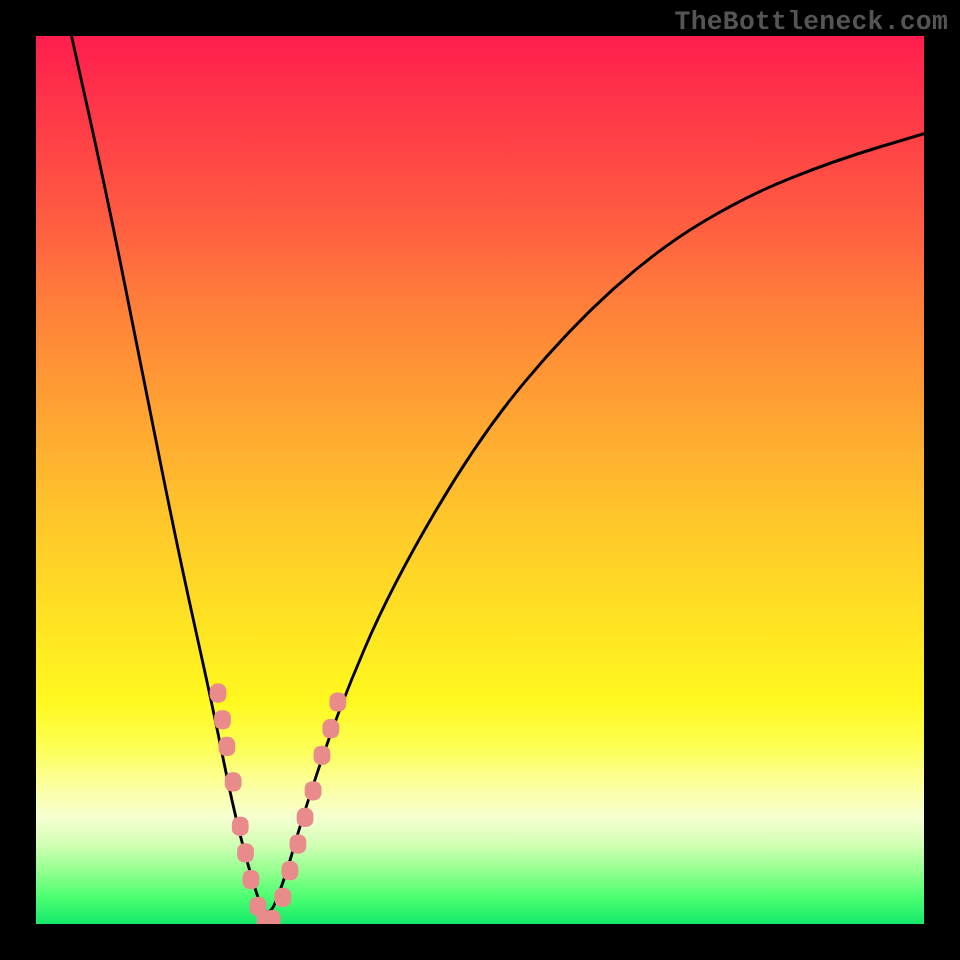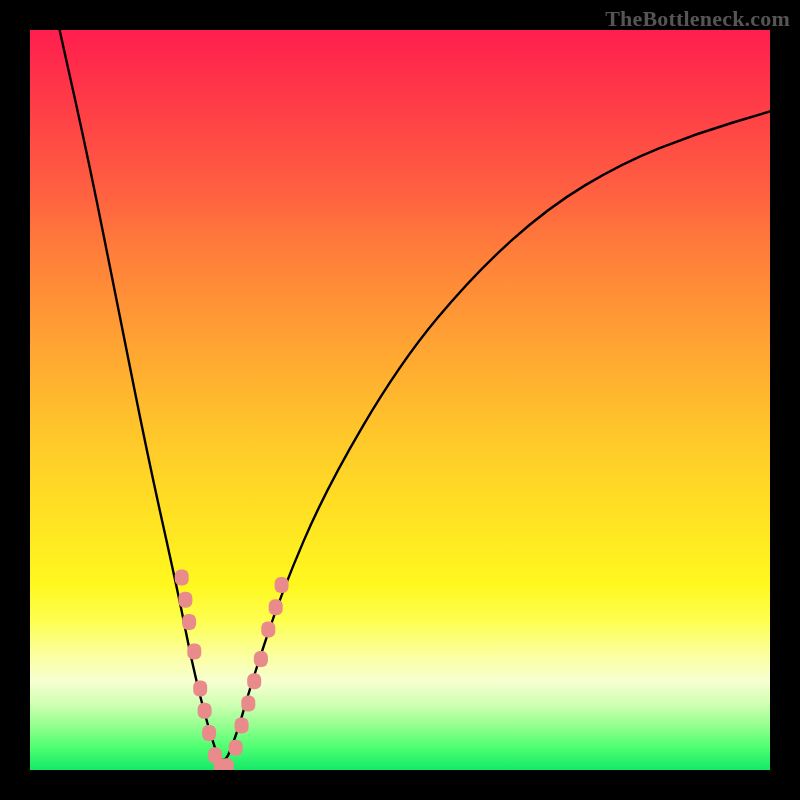--- a/index.html
+++ b/index.html
@@ -7,21 +7,21 @@
   .stage {
     position: relative;
     width: 800px;
     height: 800px;
     background: #000;
   }
   .watermark {
     position: absolute;
     top: 6px;
     right: 10px;
-    font-family: Liberation Serif, serif;
+    font-family: Liberation Mono, monospace;
     font-size: 22px;
     font-weight: bold;
     color: #555;
     letter-spacing: 0.2px;
     user-select: none;
   }
   .plot {
     position: absolute;
     left: 30px;
     top: 30px;

